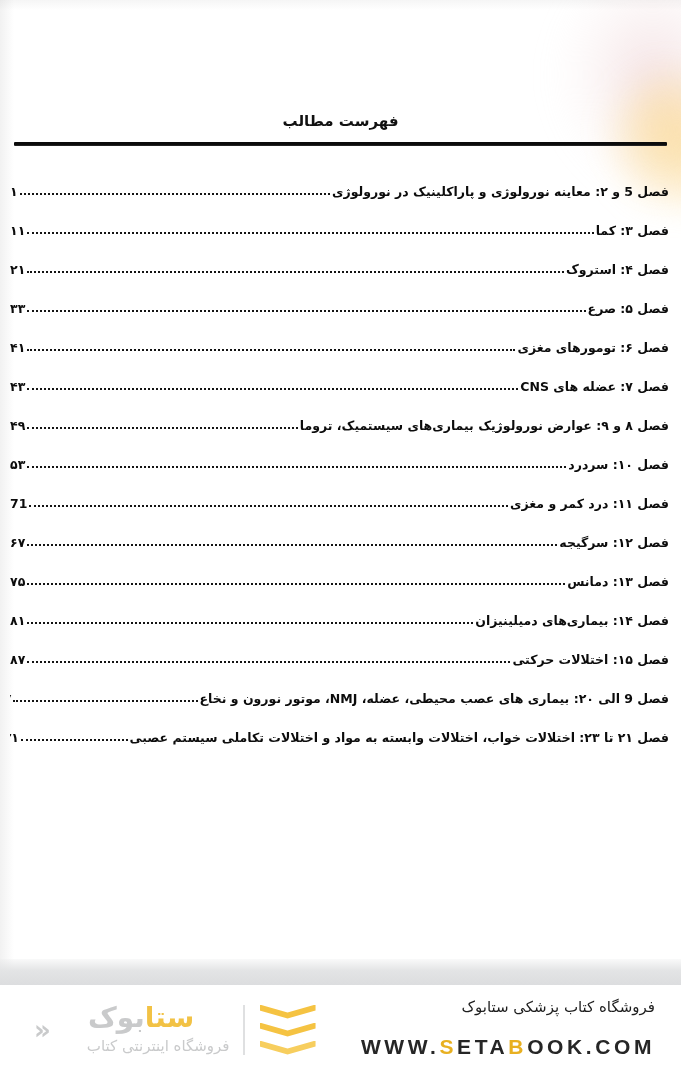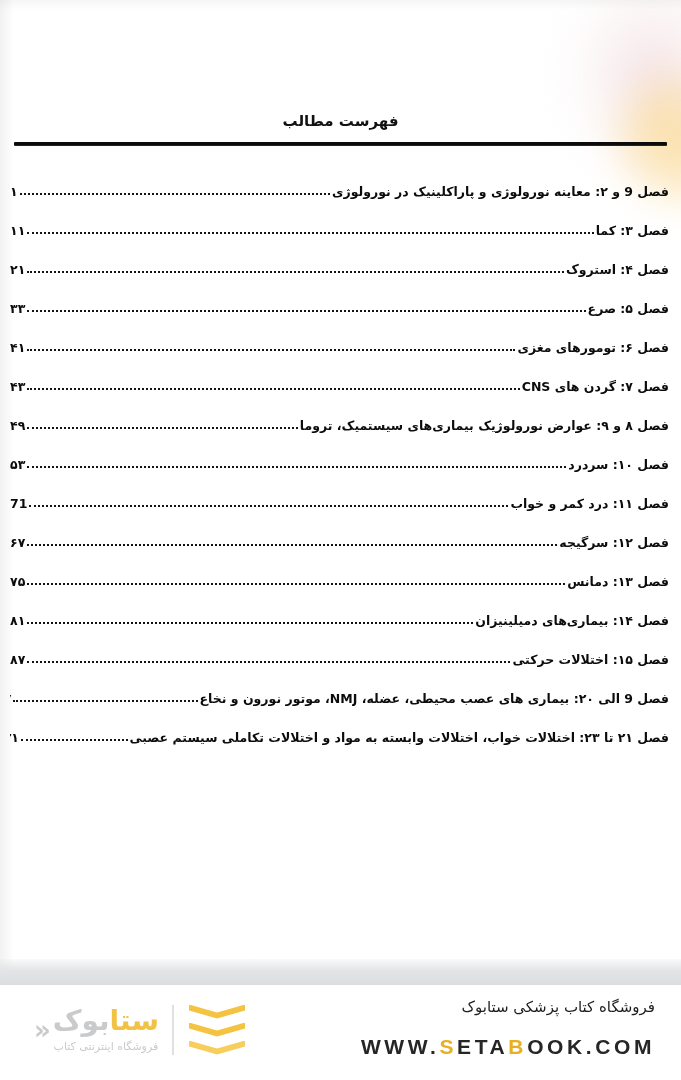--- a/index.html
+++ b/index.html
@@ -186,24 +186,25 @@
   .logo-text { text-align:center; direction:rtl; }
   .logo-word {
     font-size:28px;
     font-weight:bold;
     color:#c9cacb;
     line-height:1;
     letter-spacing:0px;
   }
   .logo-word .gold { color:#f2c245; }
   .logo-sub {
-    font-size:11px;
+    font-size:15px;
     color:#c9cacb;
     margin-top:5px;
     letter-spacing:.3px;
+    margin-left:34px;
   }
   .logo-guillemet {
     font-size:26px;
     color:#c9cacb;
     font-weight:bold;
     margin-right:2px;
     line-height:1;
   }
 </style>
 </head>
@@ -218,21 +219,21 @@
 
   <div class="content">
 
     <div class="toc-title">فهرست مطالب</div>
 
     <div class="rule"></div>
 
     <ul class="toc-list">
 
       <li class="toc-row">
-        <span class="toc-label">فصل 9 و ۲: معاینه نورولوژی و پاراکلینیک در نورولوژی</span>
+        <span class="toc-label">فصل 5 و ۲: معاینه نورولوژی و پاراکلینیک در نورولوژی</span>
         <span class="toc-dots"></span>
         <span class="toc-page">۱</span>
       </li>
 
       <li class="toc-row">
         <span class="toc-label">فصل ۳: کما</span>
         <span class="toc-dots"></span>
         <span class="toc-page">۱۱</span>
       </li>
 
@@ -248,39 +249,39 @@
         <span class="toc-page">۳۳</span>
       </li>
 
       <li class="toc-row">
         <span class="toc-label">فصل ۶: تومورهای مغزی</span>
         <span class="toc-dots"></span>
         <span class="toc-page">۴۱</span>
       </li>
 
       <li class="toc-row">
-        <span class="toc-label">فصل ۷: گردن های CNS</span>
+        <span class="toc-label">فصل ۷: عضله های CNS</span>
         <span class="toc-dots"></span>
         <span class="toc-page">۴۳</span>
       </li>
 
       <li class="toc-row">
         <span class="toc-label">فصل ۸ و ۹: عوارض نورولوژیک بیماری‌های سیستمیک، تروما</span>
         <span class="toc-dots"></span>
         <span class="toc-page">۴۹</span>
       </li>
 
       <li class="toc-row">
         <span class="toc-label">فصل ۱۰: سردرد</span>
         <span class="toc-dots"></span>
         <span class="toc-page">۵۳</span>
       </li>
 
       <li class="toc-row">
-        <span class="toc-label">فصل ۱۱: درد کمر و خواب</span>
+        <span class="toc-label">فصل ۱۱: درد کمر و مغزی</span>
         <span class="toc-dots"></span>
         <span class="toc-page">71</span>
       </li>
 
       <li class="toc-row">
         <span class="toc-label">فصل ۱۲: سرگیجه</span>
         <span class="toc-dots"></span>
         <span class="toc-page">۶۷</span>
       </li>
 

